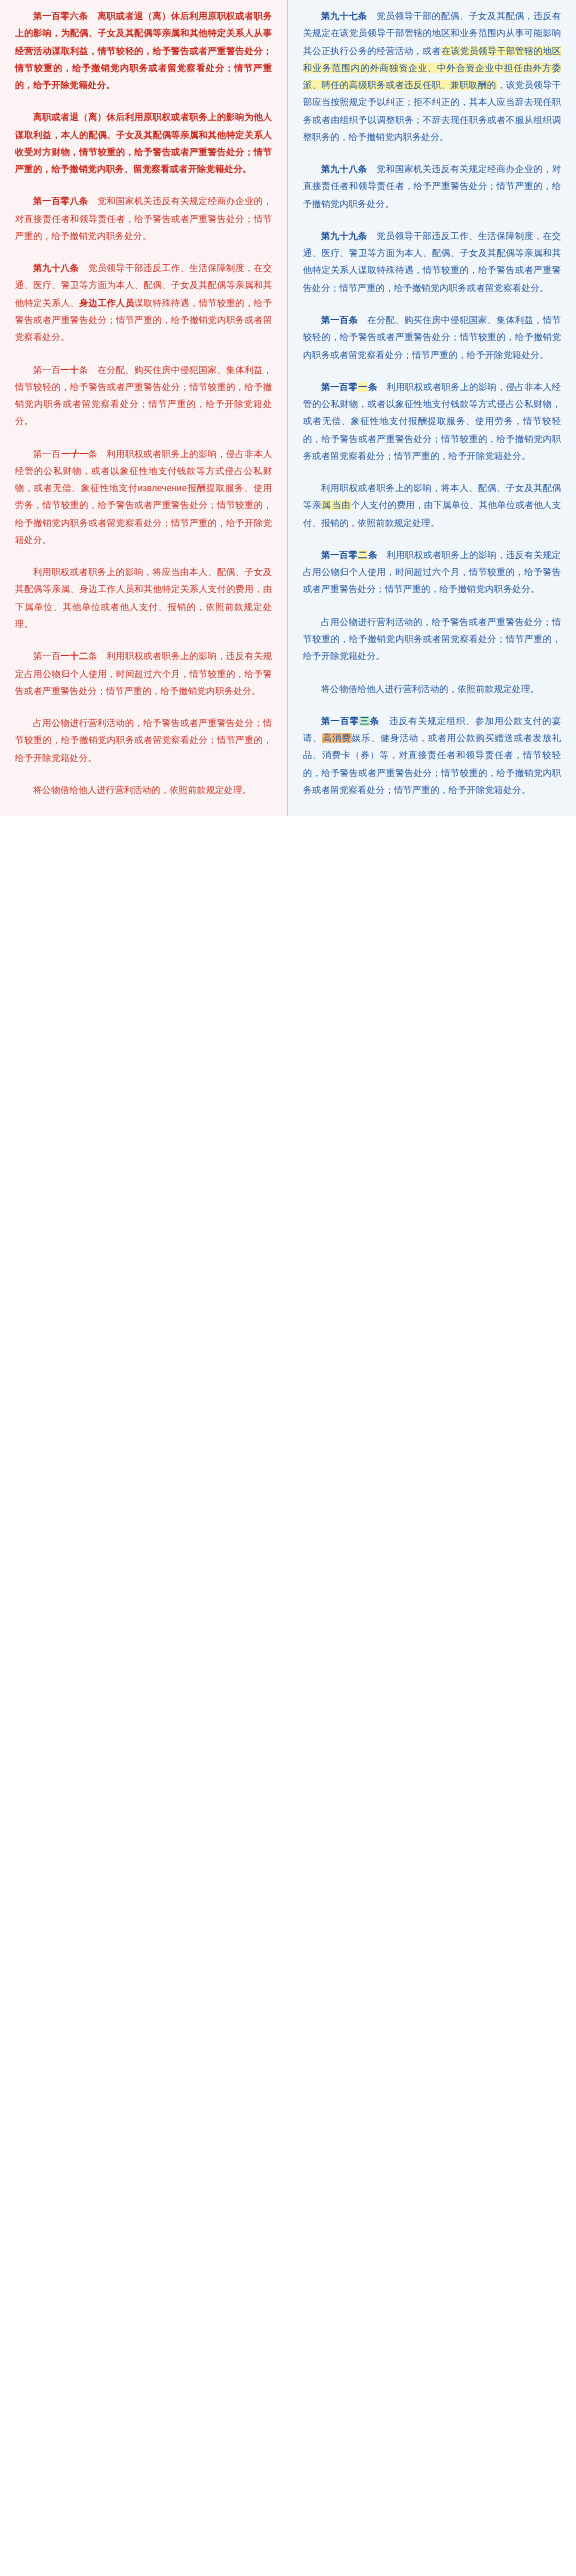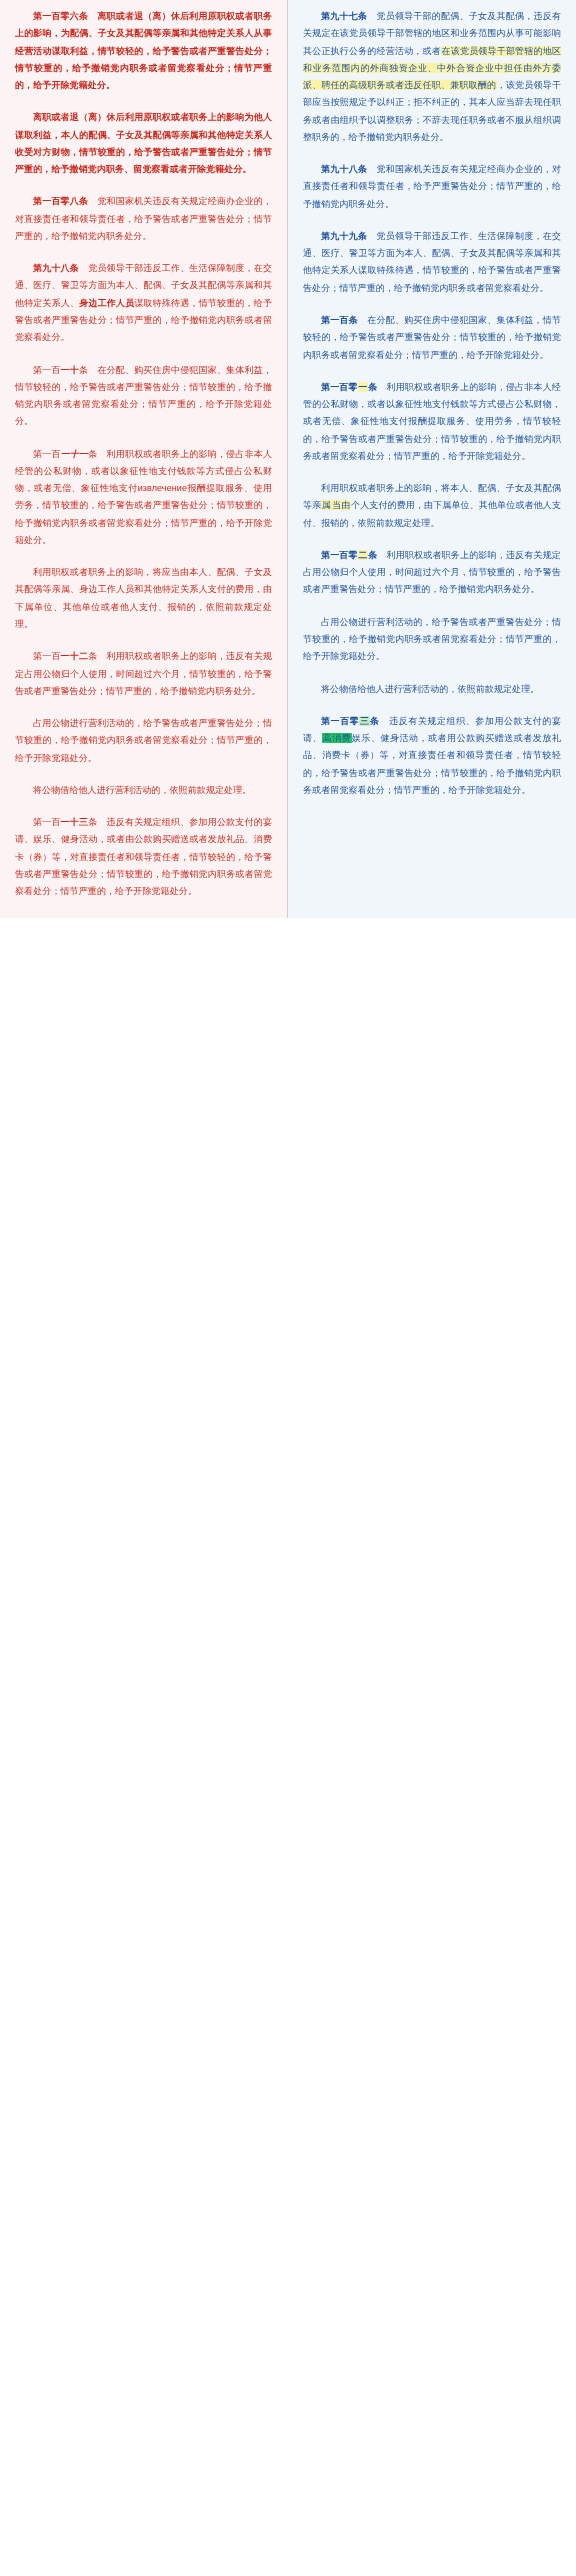--- a/index.html
+++ b/index.html
@@ -50,42 +50,41 @@
     background: #fbf3a8;
     border-radius: 0.6px;
     padding: 0 0.6px;
   }
   .hl-green {
     background: #c9f0c0;
     border-radius: 0.6px;
     padding: 0 0.6px;
   }
   .hl-orange {
-    background: #22c55e;
+    background: #fdba74;
     border-radius: 0.6px;
     padding: 0 0.6px;
   }
 </style>
 </head>
 <body>
 
 <div class="page">
   <div class="columns">
     <div class="col col-left" id="col-left">
         <p class="para"><span style="font-weight: bold;">第一百零六条</span><span style="font-weight: bold;">　离职或者退（离）休后利用原职权或者职务上的影响，为配偶、子女及其配偶等亲属和其他特定关系人从事经营活动谋取利益，情节较轻的，给予警告或者严重警告处分；情节较重的，给予撤销党内职务或者留党察看处分；情节严重的，给予开除党籍处分。</span></p>
         <p class="para"><span style="font-weight: bold;">离职或者退（离）休后利用原职权或者职务上的影响为他人谋取利益，本人的配偶、子女及其配偶等亲属和其他特定关系人收受对方财物，情节较重的，给予警告或者严重警告处分；情节严重的，给予撤销党内职务、留党察看或者开除党籍处分。</span></p>
         <p class="para"><span style="font-weight: bold;">第一百零八条</span><span>　党和国家机关违反有关规定经商办企业的，对直接责任者和领导责任者，给予警告或者严重警告处分；情节严重的，给予撤销党内职务处分。</span></p>
         <p class="para"><span style="font-weight: bold;">第九十八条</span><span>　党员领导干部违反工作、生活保障制度，在交通、医疗、警卫等方面为本人、配偶、子女及其配偶等亲属和其他特定关系人、</span><span style="font-weight: bold;">身边工作人员</span><span>谋取特殊待遇，情节较重的，给予警告或者严重警告处分；情节严重的，给予撤销党内职务或者留党察看处分。</span></p>
         <p class="para"><span>第一百</span><span style="font-weight: bold;">一十</span><span>条</span><span>　在分配、购买住房中侵犯国家、集体利益，情节较轻的，给予警告或者严重警告处分；情节较重的，给予撤销党内职务或者留党察看处分；情节严重的，给予开除党籍处分。</span></p>
         <p class="para"><span>第一百</span><span style="font-weight: bold; font-style: italic;">一十一</span><span>条</span><span>　利用职权或者职务上的影响，侵占非本人经管的公私财物，或者以象征性地支付钱款等方式侵占公私财物，或者无偿、象征性地支付извлечение报酬提取服务、使用劳务，情节较重的，给予警告或者严重警告处分；情节较重的，给予撤销党内职务或者留党察看处分；情节严重的，给予开除党籍处分。</span></p>
         <p class="para"><span>利用职权或者职务上的影响，将</span><span style="font-weight: normal;">应当由</span><span>本人、配偶、子女及其配偶等亲属、</span><span style="font-weight: normal;">身边工作人员和其他特定关系人</span><span>支付的费用，由下属单位、其他单位或者他人支付、报销的，依照前款规定处理。</span></p>
         <p class="para"><span>第一百</span><span style="font-weight: bold;">一十二</span><span>条</span><span>　利用职权或者职务上的影响，违反有关规定占用公物归个人使用，时间超过六个月，情节较重的，给予警告或者严重警告处分；情节严重的，给予撤销党内职务处分。</span></p>
         <p class="para"><span>占用公物进行营利活动的，给予警告或者严重警告处分；情节较重的，给予撤销党内职务或者留党察看处分；情节严重的，给予开除党籍处分。</span></p>
         <p class="para"><span>将公物借给他人进行营利活动的，依照前款规定处理。</span></p>
-        <p class="para"><span>第一百</span><span style="font-weight: bold;">一十三</span><span>条</span><span>　违反有关规定组织、参加用公款支付的宴请、娱乐、健身活动，或者由公款购买赠送或者发放礼品、消费卡（券）等，对直接责任者和领导责任者，情节较轻的，给予警告或者严重警告处分；情节较重的，给予撤销党内职务或者留党察看处分；情节严重的，给予开除党籍处分。</span></p>
       </div>
     <div class="col col-right" id="col-right">
         <p class="para"><span style="font-weight: bold;">第九十七条</span><span>　党员领导干部的配偶、子女及其配偶，违反有关规定在该党员领导干部管辖的地区和业务范围内从事可能影响其公正执行公务的经营活动，或者</span><span class="hl-yellow">在该党员领导干部管辖的地区和业务范围内的外商独资企业、中外合资企业中担任由外方委派、聘任的高级职务或者违反任职、兼职取酬的</span><span>，该党员领导干部应当按照规定予以纠正；拒不纠正的，其本人应当辞去现任职务或者由组织予以调整职务；不辞去现任职务或者不服从组织调整职务的，给予撤销党内职务处分。</span></p>
         <p class="para"><span style="font-weight: bold;">第九十八条</span><span>　党和国家机关违反有关规定经商办企业的，对直接责任者和领导责任者，给予严重警告处分；情节严重的，给予撤销党内职务处分。</span></p>
         <p class="para"><span style="font-weight: bold; margin-top: 32px;">第九十九条</span><span>　党员领导干部违反工作、生活保障制度，在交通、医疗、警卫等方面为本人、配偶、子女及其配偶等亲属和其他特定关系人谋取特殊待遇，情节较重的，给予警告或者严重警告处分；情节严重的，给予撤销党内职务或者留党察看处分。</span></p>
         <p class="para"><span style="font-weight: bold;">第一百条</span><span>　在分配、购买住房中侵犯国家、集体利益，情节较轻的，给予警告或者严重警告处分；情节较重的，给予撤销党内职务或者留党察看处分；情节严重的，给予开除党籍处分。</span></p>
         <p class="para"><span style="font-weight: bold;">第一百零</span><span class="hl-yellow" style="font-weight: bold;">一</span><span style="font-weight: bold;">条</span><span>　利用职权或者职务上的影响，侵占非本人经管的公私财物，或者以象征性地支付钱款等方式侵占公私财物，或者无偿、象征性地支付报酬提取服务、使用劳务，情节较轻的，给予警告或者严重警告处分；情节较重的，给予撤销党内职务或者留党察看处分；情节严重的，给予开除党籍处分。</span></p>
         <p class="para"><span>利用职权或者职务上的影响，将本人、配偶、子女及其配偶等亲</span><span class="hl-yellow">属</span><span class="hl-yellow">当由</span><span>个人支付的费用，由下属单位、其他单位或者他人支付、报销的，依照前款规定处理。</span></p>
         <p class="para"><span style="font-weight: bold;">第一百零</span><span class="hl-yellow" style="font-weight: bold;">二</span><span style="font-weight: bold;">条</span><span>　利用职权或者职务上的影响，违反有关规定占用公物归个人使用，时间超过六个月，情节较重的，给予警告或者严重警告处分；情节严重的，给予撤销党内职务处分。</span></p>
         <p class="para"><span>占用公物进行营利活动的，给予警告或者严重警告处分；情节较重的，给予撤销党内职务或者留党察看处分；情节严重的，给予开除党籍处分。</span></p>

